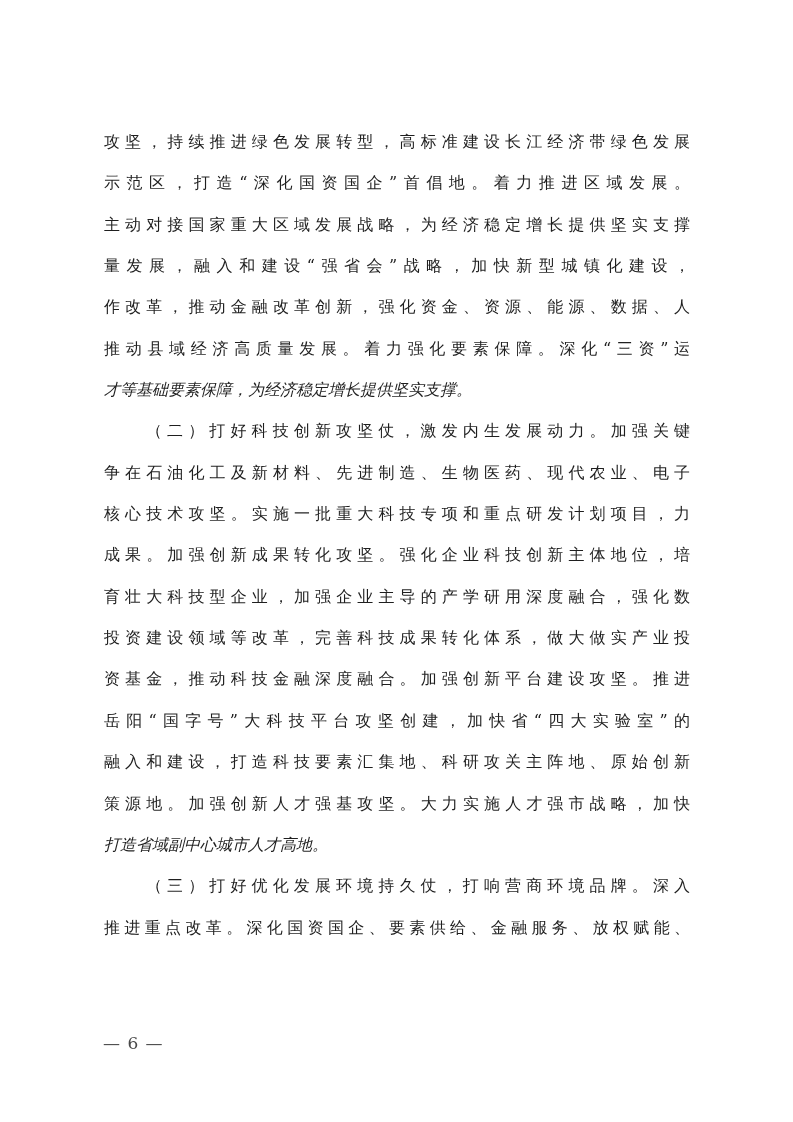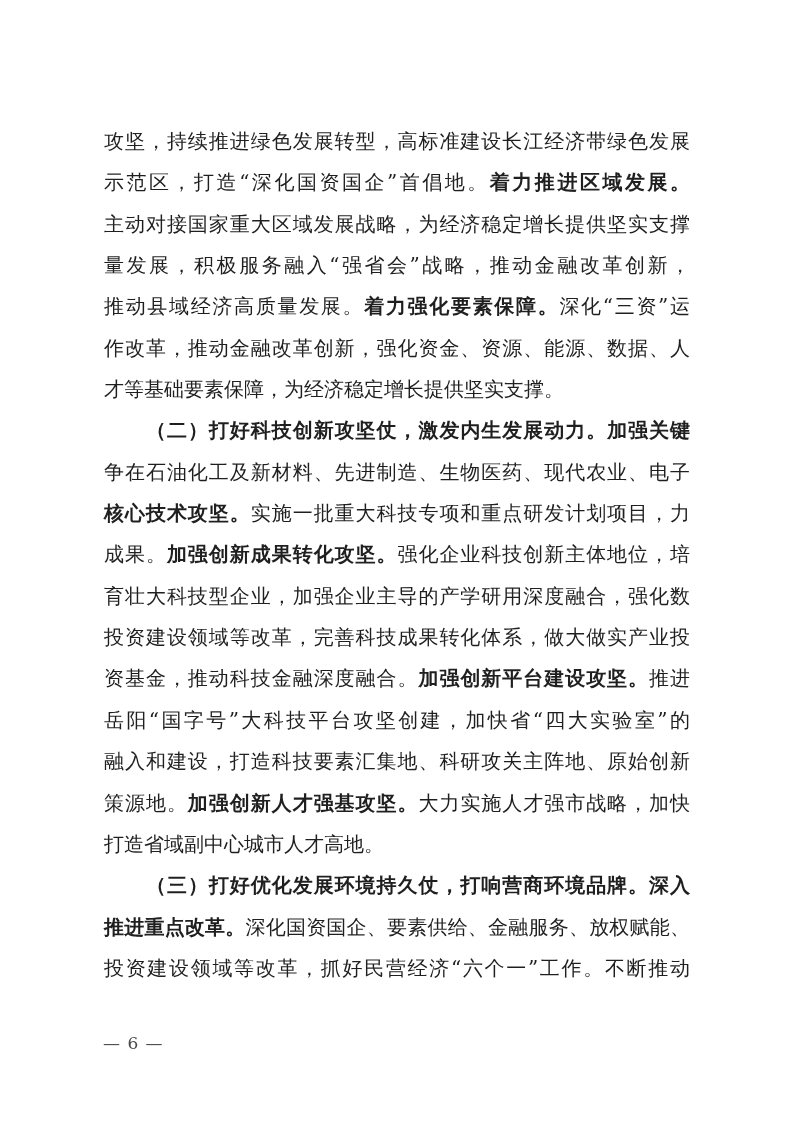--- a/index.html
+++ b/index.html
@@ -19,72 +19,72 @@
   .body-text {
     position: absolute;
     left: 104px;
     top: 121px;
     width: 586px;
   }
   .para { margin: 0; padding: 0; }
   .line {
     height: 41.35px;
     line-height: 41.35px;
-    font-size: 20px;
+    font-size: 16px;
     text-align: justify;
     text-align-last: justify;
     white-space: nowrap;
     overflow: visible;
   }
   .line.noj {
     text-align: left;
     text-align-last: left;
+    font-style: italic;
   }
   .line.ind { text-indent: 42px; }
-  .em { font-weight: bold; }
+  .em { font-weight: normal; }
   .reg { font-weight: normal; }
   .page-footer {
     position: absolute;
     left: 103px;
     top: 1032px;
     font-size: 17px;
     line-height: 22px;
     color: #4a4a4a;
     letter-spacing: 1px;
   }
 </style>
 </head>
 <body>
 
 <div class="page">
   <main class="body-text">
       <div class="para">
         <div class="line"><span class="reg">攻坚，持续推进绿色发展转型，高标准建设长江经济带绿色发展</span></div>
         <div class="line"><span class="reg">示范区，打造“深化国资国企”首倡地。</span><span class="em">着力推进区域发展。</span></div>
         <div class="line"><span class="reg">主动对接国家重大区域发展战略，为经济稳定增长提供坚实支撑</span></div>
-        <div class="line"><span class="reg">量发展，积极服务融入“强省会”战略，推动金融改革创新，</span></div>
+        <div class="line"><span class="reg">量发展，融入和建设“强省会”战略，加快新型城镇化建设，</span></div>
+        <div class="line"><span class="reg">作改革，推动金融改革创新，强化资金、资源、能源、数据、人</span></div>
         <div class="line"><span class="reg">推动县域经济高质量发展。</span><span class="em">着力强化要素保障。</span><span class="reg">深化“三资”运</span></div>
-        <div class="line"><span class="reg">作改革，推动金融改革创新，强化资金、资源、能源、数据、人</span></div>
         <div class="line noj"><span class="reg">才等基础要素保障，为经济稳定增长提供坚实支撑。</span></div>
       </div>
       <div class="para">
         <div class="line ind"><span class="em">（二）打好科技创新攻坚仗，激发内生发展动力。</span><span class="em">加强关键</span></div>
         <div class="line"><span class="reg">争在石油化工及新材料、先进制造、生物医药、现代农业、电子</span></div>
         <div class="line"><span class="em">核心技术攻坚。</span><span class="reg">实施一批重大科技专项和重点研发计划项目，力</span></div>
         <div class="line"><span class="reg">成果。</span><span class="em">加强创新成果转化攻坚。</span><span class="reg">强化企业科技创新主体地位，培</span></div>
         <div class="line"><span class="reg">育壮大科技型企业，加强企业主导的产学研用深度融合，强化数</span></div>
         <div class="line"><span class="reg">投资建设领域等改革，完善科技成果转化体系，做大做实产业投</span></div>
         <div class="line"><span class="reg">资基金，推动科技金融深度融合。</span><span class="em">加强创新平台建设攻坚。</span><span class="reg">推进</span></div>
         <div class="line"><span class="reg">岳阳“国字号”大科技平台攻坚创建，加快省“四大实验室”的</span></div>
         <div class="line"><span class="reg">融入和建设，打造科技要素汇集地、科研攻关主阵地、原始创新</span></div>
         <div class="line"><span class="reg">策源地。</span><span class="em">加强创新人才强基攻坚。</span><span class="reg">大力实施人才强市战略，加快</span></div>
         <div class="line noj"><span class="reg">打造省域副中心城市人才高地。</span></div>
       </div>
       <div class="para">
         <div class="line ind"><span class="em">（三）打好优化发展环境持久仗，打响营商环境品牌。</span><span class="em">深入</span></div>
         <div class="line"><span class="em">推进重点改革。</span><span class="reg">深化国资国企、要素供给、金融服务、放权赋能、</span></div>
-        <div class="line"><span class="reg">投资建设领域等改革，抓好民营经济“六个一”工作。不断推动</span></div>
       </div>
     </main>
   <footer class="page-footer">
     <span>— 6 —</span>
   </footer>
 </div>
 
 </body></html>

